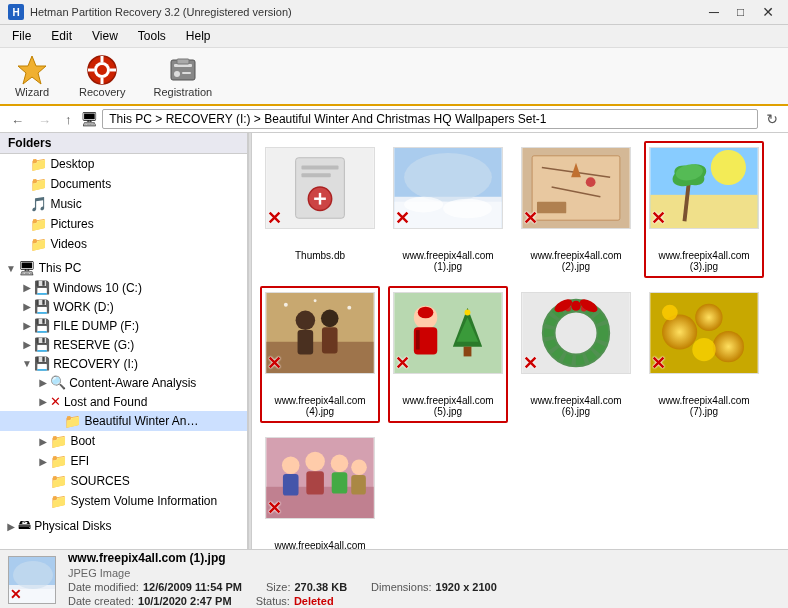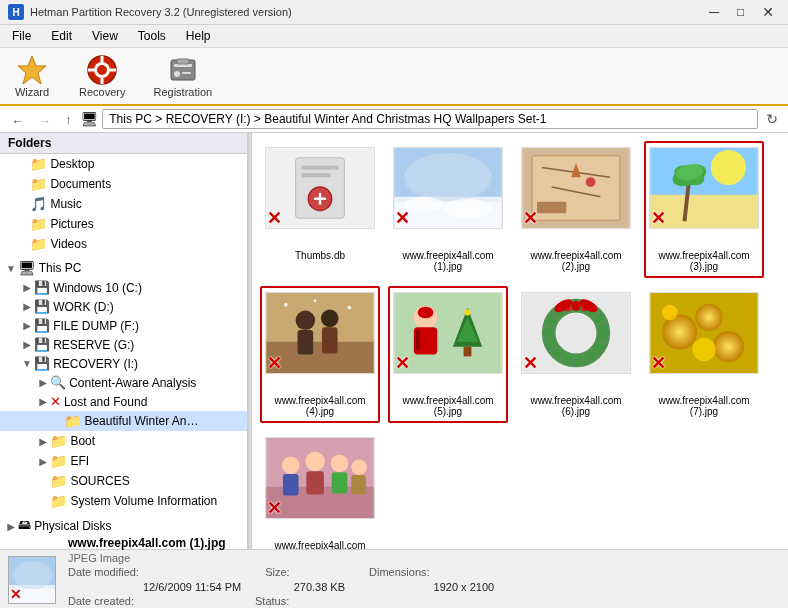--- a/index.html
+++ b/index.html
@@ -175,21 +175,21 @@
       border: 1px solid #aaa;
       background: #ddd;
       position: relative;
       overflow: hidden;
       flex-shrink: 0;
     }
     .status-info { flex: 1; font-size: 11px; }
     .status-row { display: flex; gap: 24px; margin: 2px 0; }
     .status-field { display: flex; gap: 4px; }
     .status-label { color: #555; }
-    .status-value { color: #222; font-weight: 400; margin-top: 15px; }
+    .status-value { color: #222; font-weight: 700; }
     .status-filename { font-size: 12px; font-weight: bold; margin-bottom: 2px; }
     .status-filetype { font-size: 11px; color: #666; }
 
     
     #right-panel::-webkit-scrollbar { width: 14px; }
     #right-panel::-webkit-scrollbar-track { background: #f0f0f0; }
     #right-panel::-webkit-scrollbar-thumb { background: #bbb; border: 2px solid #f0f0f0; }
 
     #left-panel::-webkit-scrollbar { width: 10px; }
     #left-panel::-webkit-scrollbar-track { background: #f0f0f0; }

